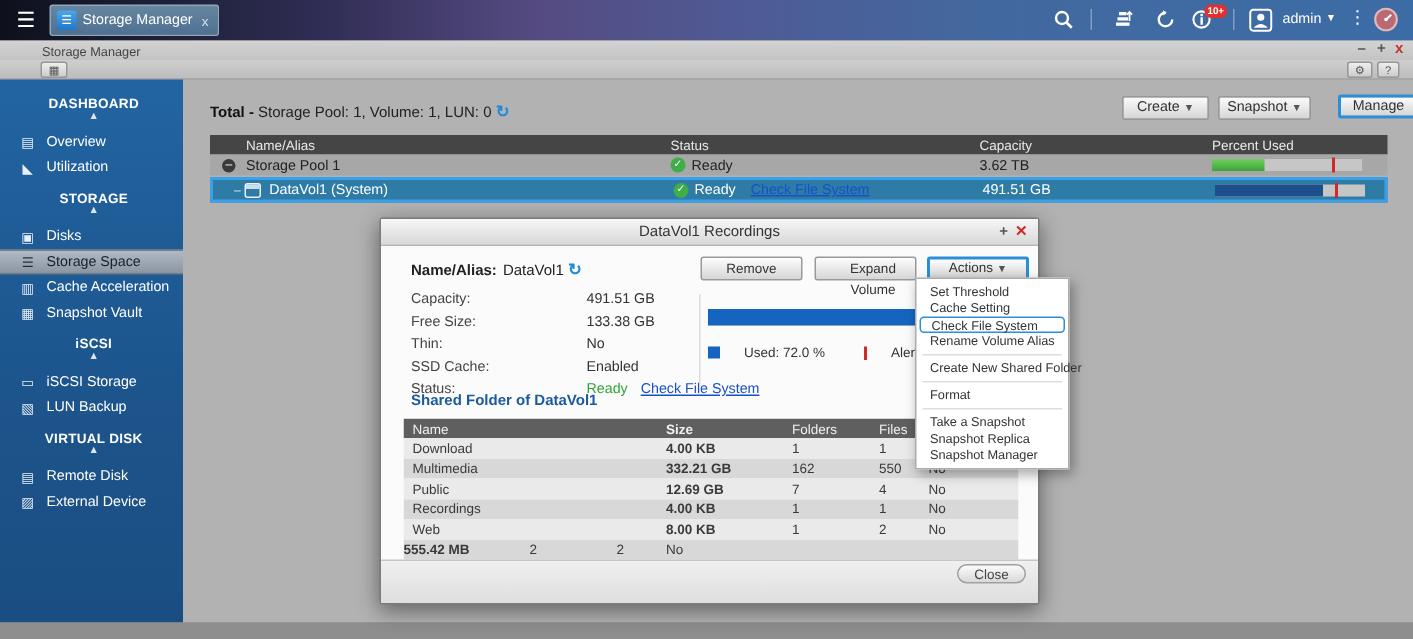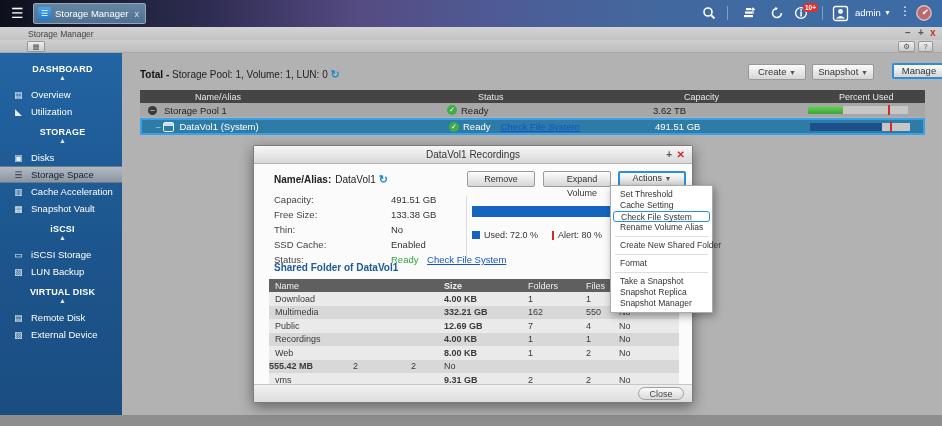--- a/index.html
+++ b/index.html
@@ -95,21 +95,21 @@
   .caret { font-size:7px; color:#555; }
 
   
   #mtable { left:140px; top:90px; width:785px; }
   .mrow { display:flex; align-items:center; }
   .mc1 { width:307px; display:flex; align-items:center; }
   .mc2 { width:206px; display:flex; align-items:center; gap:4px; }
   .mc3 { width:155px; }
   .mc4 { flex:1; }
   #mhead { height:13px; background:#454545; color:#e9e9e9; font-size:9px; }
-  #mhead .mc1 { padding-left:24px;margin-left:31px; }
+  #mhead .mc1 { padding-left:24px; }
   #mrow1 { height:14px; background:#a7a7a7; color:#222; font-size:9.5px; margin-bottom:1px; }
   #mrow2 { height:17px; background:#2e7ba6; border:2px solid #3aa0e8; color:#fff; font-size:9.5px; }
   .toggle-circle {
     width:9px; height:9px; border-radius:50%; background:#3a3a3a; color:#fff;
     font-size:8px; line-height:8px; text-align:center; margin:0 7px 0 8px;
   }
   .vol-dash { color:#d8e8f2; font-size:8px; margin:0 3px 0 14px; }
   .disk-ico {
     width:11px; height:10px; border:1px solid #e8f2f8; border-radius:2px; margin-right:5px;
     background:linear-gradient(180deg,rgba(255,255,255,.75) 0 3px, transparent 3px);
@@ -146,37 +146,37 @@
   }
   #dlg-remove { left:213px; width:68px; }
   #dlg-expand { left:289px; width:68px;padding-left:10px; }
   #dlg-actions { left:364px; width:68px; border:2px solid #2a8fd8; line-height:11px; }
   .dlg-label { position:absolute; left:20px; font-size:9.5px; color:#444; }
   .dlg-value { position:absolute; left:137px; font-size:9.5px; color:#333; }
   #dlg-divider { position:absolute; left:212px; top:50px; height:63px; border-left:1px solid #ddd; }
   #usage-bar { position:absolute; left:218px; top:60px; width:205px; height:11px; background:#d8d8d8; }
   #usage-bar .fill { height:100%; background:#1565c0; }
   #usage-bar .alert-mark { position:absolute; left:80%; top:-1px; width:2px; height:13px; background:#cf2b24; }
-  #usage-legend { position:absolute; left:218px; top:84px; font-size:9px; color:#333; display:flex; align-items:center; gap:4px; }
+  #usage-legend { position:absolute; left:218px; top:84px; font-size:9px; color:#333; display:flex; align-items:center; gap:16px; }
   .legend-sq { width:8px; height:8px; background:#1565c0; display:inline-block; }
   .legend-bar { width:2px; height:9px; background:#cf2b24; display:inline-block; margin-left:10px; }
   .status-green { color:#2fa33a; }
   #shared-hdr { position:absolute; left:20px; top:116px; font-size:10px; font-weight:bold; color:#1b5a9b; }
   #dlg-table { position:absolute; left:15px; top:133px; width:410px; height:107px; overflow:hidden; font-size:9px; }
   .drow { display:flex; align-items:center; height:13.5px; color:#3a3a3a; }
   .drow.dhead { height:13px; background:#5f5f5f; color:#f0f0f0; }
   .drow.odd { background:#eaeaea; }
   .drow.even { background:#d8d8d8; }
   .dc1 { width:175px; padding-left:6px; }
   .dc2 { width:84px;font-weight:bold; }
   .dc3 { width:58px; }
   .dc4 { width:33px; }
   .dc5 { flex:1; }
   #dlg-footer {
-    position:absolute; left:0; bottom:0; width:100%; height:18px;
+    position:absolute; left:0; bottom:0; width:100%; height:29px;
     background:linear-gradient(180deg,#f0f0f0,#dedede); border-top:1px solid #c6c6c6;
   }
   #dlg-close-btn {
     position:absolute; right:8px; top:2px; width:46px; height:13px;
     border:1px solid #a0a0a0; border-radius:7px; background:linear-gradient(180deg,#fbfbfb,#d9d9d9);
     font-size:9px; color:#444; text-align:center; line-height:12px;
   }
 
   
   #actions-menu {

